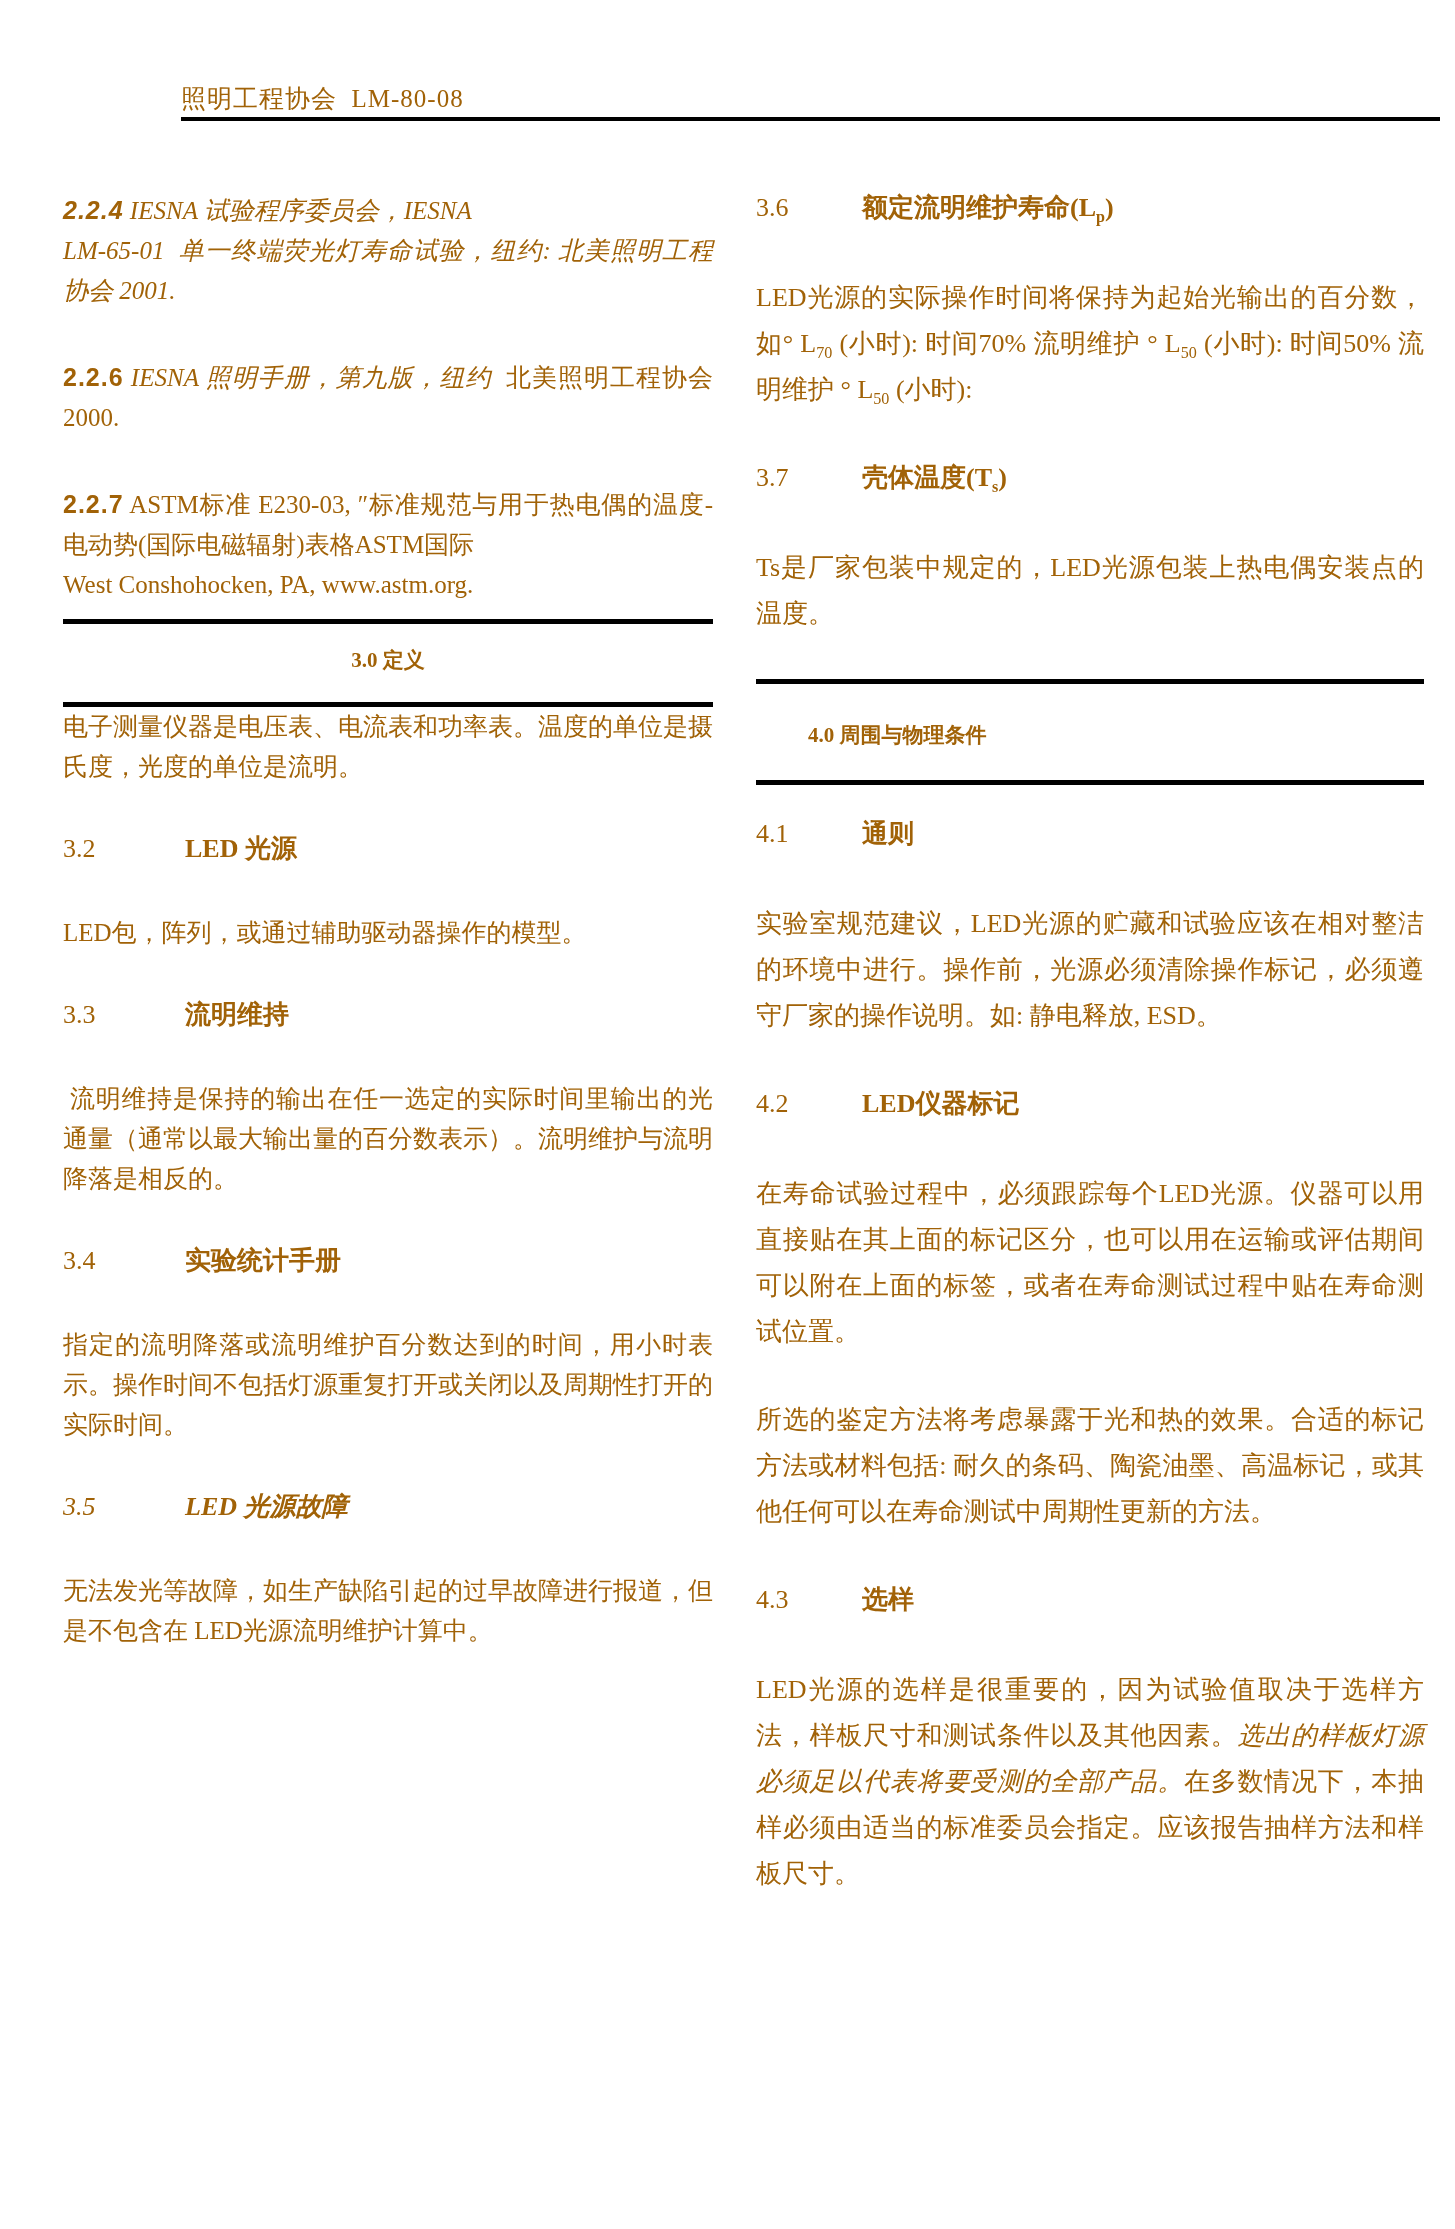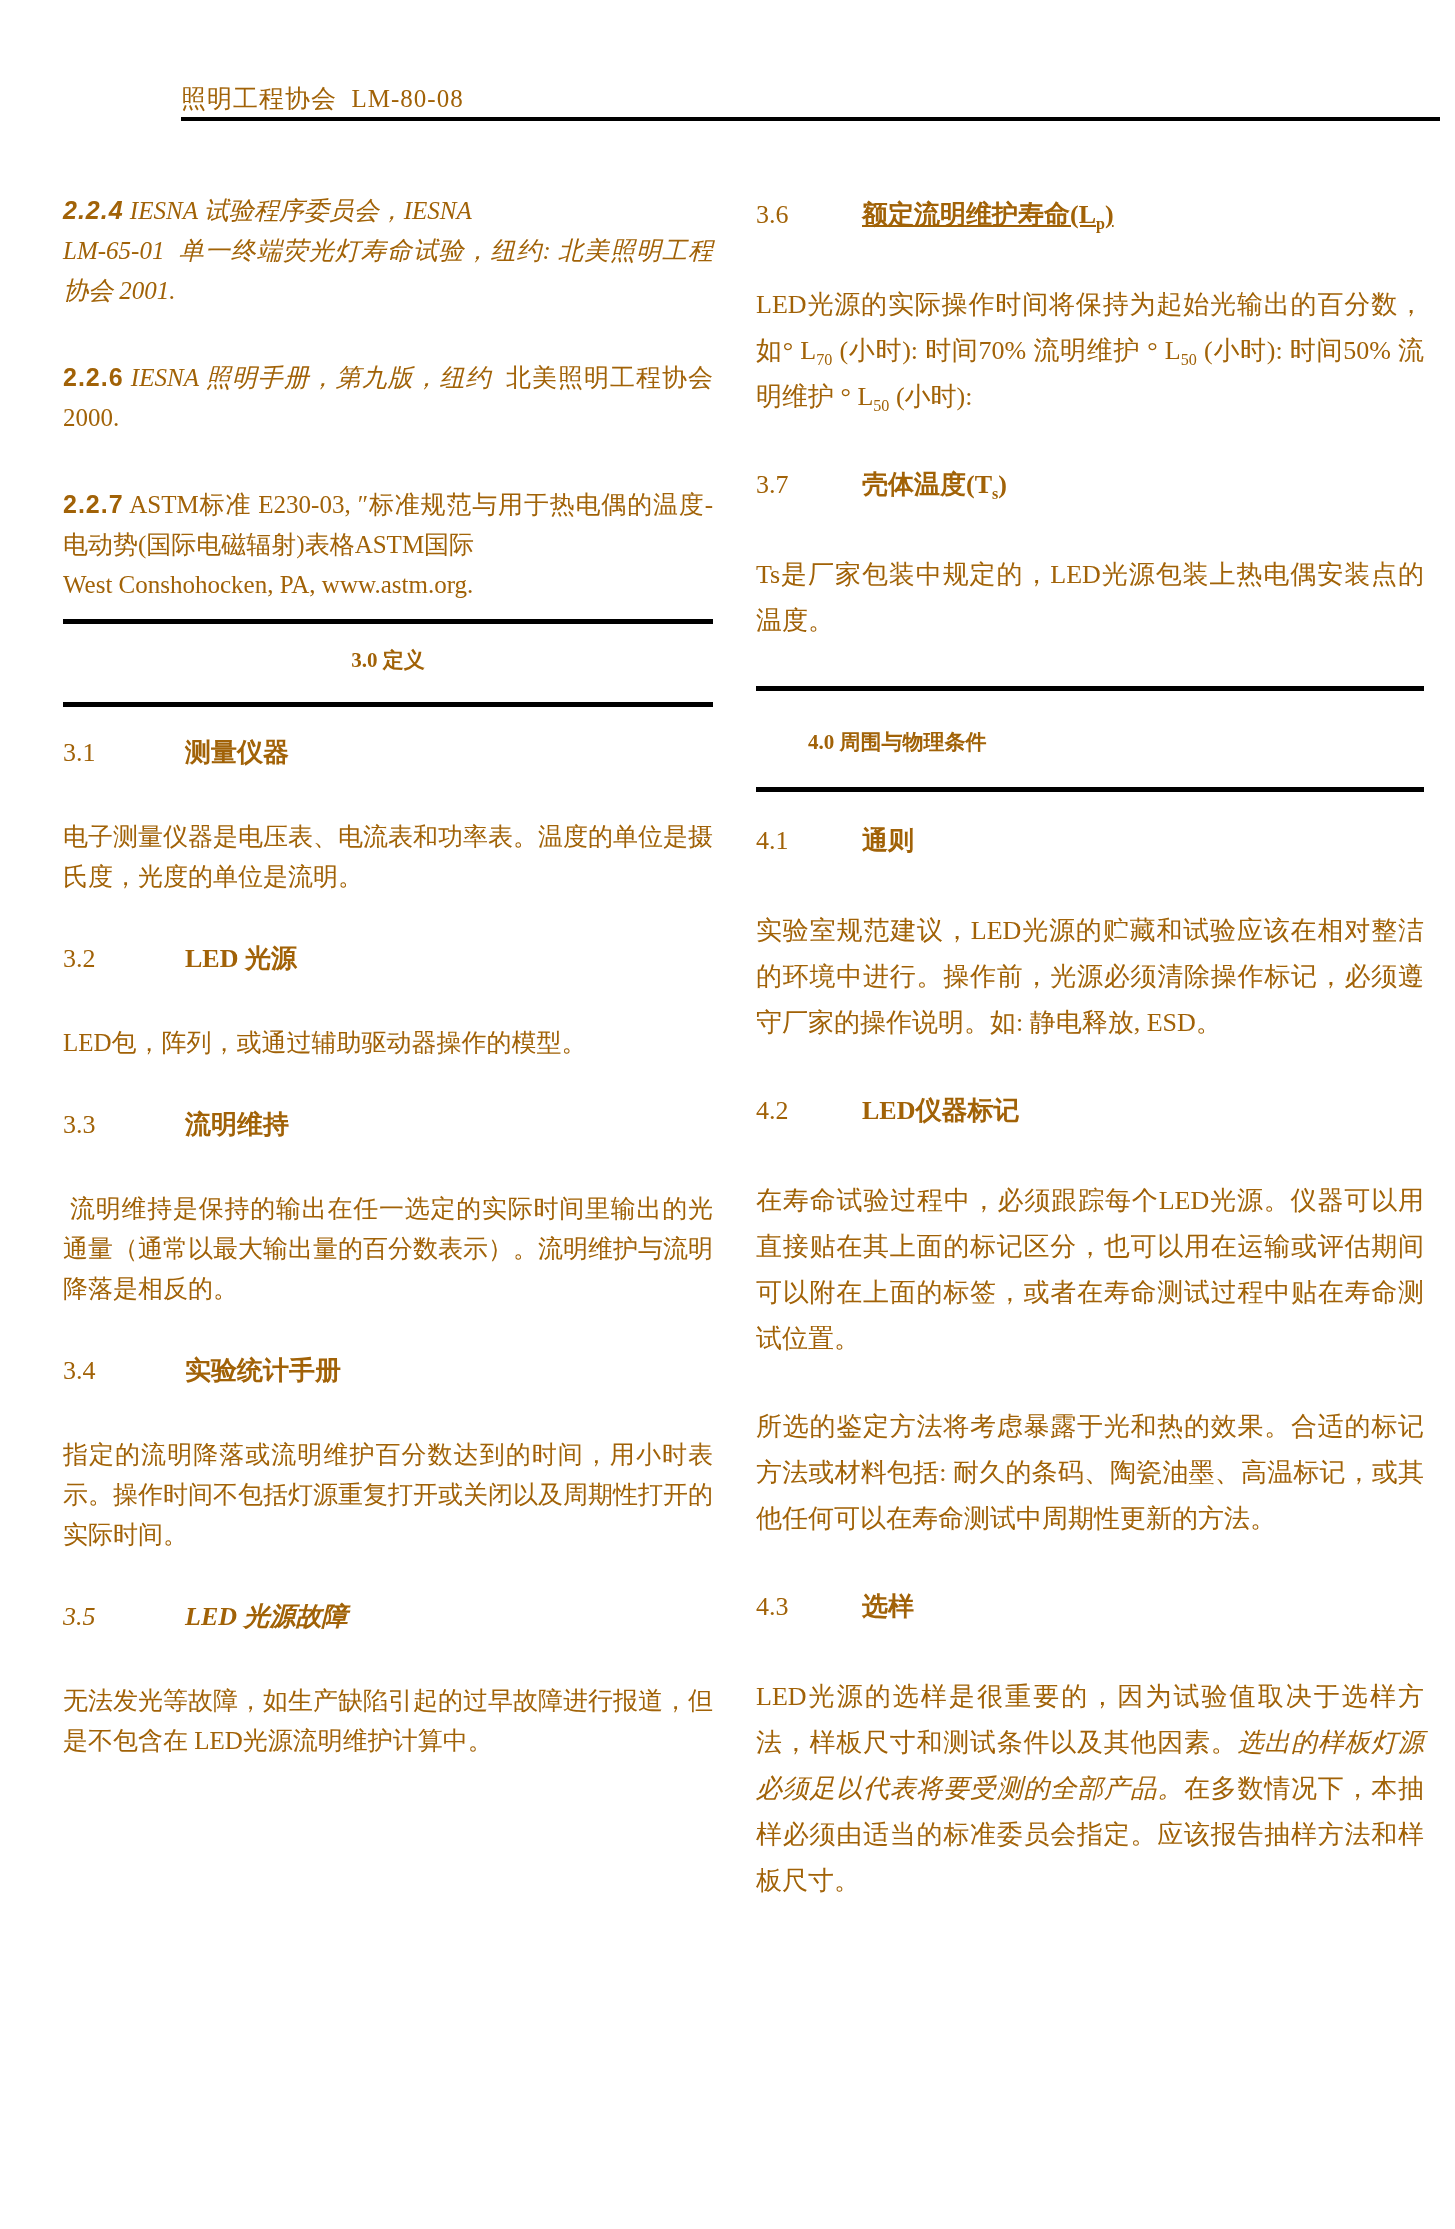--- a/index.html
+++ b/index.html
@@ -60,21 +60,21 @@
   .sec-h.center { text-align: center; margin-top: 16px; }
   .sec-h.indent { text-align: left; padding-left: 52px; }
 
   
   .sub-h {
     margin: 40px 0 44px 0;
     font-size: 26px;
     text-align: left;
   }
   .sub-h.tight-top { margin-top: 26px; }
-  .col-right .sub-h.first { margin-top: 20px; text-decoration: underline; }
+  .col-right .sub-h.first { margin-top: 13px; }
   .h-num { display: inline-block; font-weight: normal; }
   .col-left  .h-num { width: 122px; }
   .col-right .h-num { width: 106px; }
   .h-title { font-weight: bold; }
   .sub-h.italic .h-num, .sub-h.italic .h-title { font-style: italic; }
 
   
   .body-p { margin: 0 0 42px 0; white-space: pre-wrap; }
   sub { font-size: 62%; line-height: 0; }
 </style>
@@ -94,21 +94,20 @@
 
     <p class="ref"><span class="ref-num">2.2.6</span><span> </span><span class="it">IESNA 照明手册，第九版，纽约</span><span>  北美照明工程协会 2000.</span></p>
 
     <p class="ref before-rule"><span class="ref-num">2.2.7</span><span> ASTM标准 E230-03, ″标准规范与用于热电偶的温度-电动势(国际电磁辐射)表格ASTM国际
 West Conshohocken, PA, www.astm.org.</span><span class="it"></span><span></span></p>
 
     <div class="hrule"></div>
     <h2 class="sec-h center">3.0 定义</h2>
     <div class="hrule"></div>
 
-    <h3 class="sub-h tight-top"><span class="h-num">3.1</span><span class="h-title">测量仪器</span></h3>
     <p class="body-p">电子测量仪器是电压表、电流表和功率表。温度的单位是摄氏度，光度的单位是流明。</p>
 
     <h3 class="sub-h"><span class="h-num">3.2</span><span class="h-title">LED 光源</span></h3>
     <p class="body-p">LED包，阵列，或通过辅助驱动器操作的模型。</p>
 
     <h3 class="sub-h"><span class="h-num">3.3</span><span class="h-title">流明维持</span></h3>
     <p class="body-p"> 流明维持是保持的输出在任一选定的实际时间里输出的光通量（通常以最大输出量的百分数表示）。流明维护与流明降落是相反的。</p>
 
     <h3 class="sub-h"><span class="h-num">3.4</span><span class="h-title">实验统计手册</span></h3>
     <p class="body-p">指定的流明降落或流明维护百分数达到的时间，用小时表示。操作时间不包括灯源重复打开或关闭以及周期性打开的实际时间。</p>

